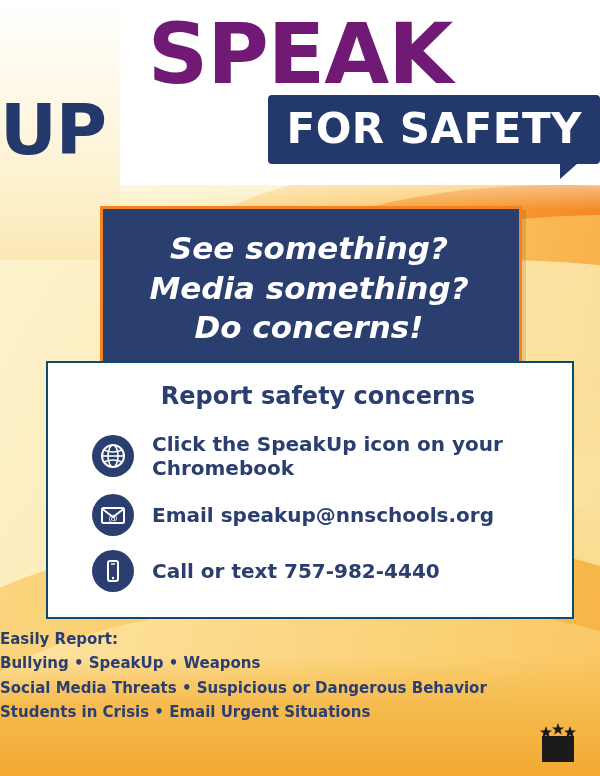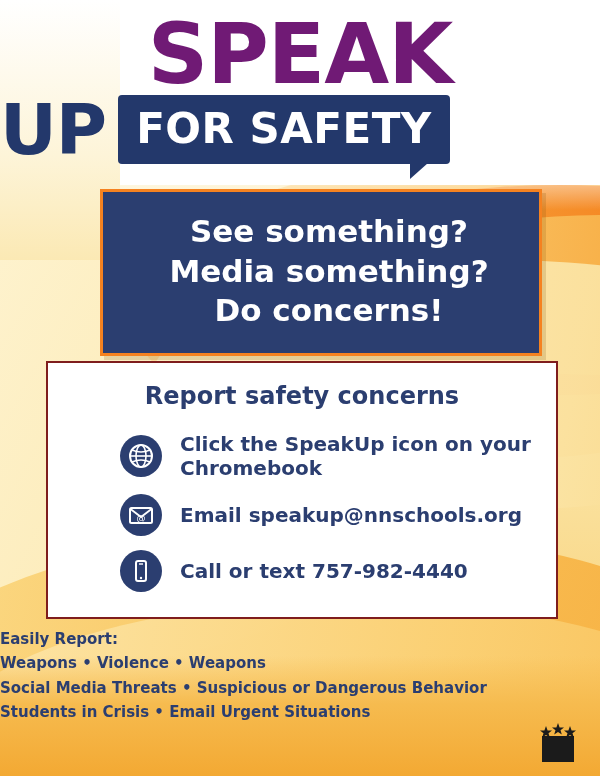--- a/index.html
+++ b/index.html
@@ -113,21 +113,21 @@
     font-weight: bold;
     font-size: 84px;
     letter-spacing: -1px;
     color: #701a75;
     line-height: .92;
     margin: 0;
   }
   .logo-row2 {
     display: flex;
     align-items: center;
-    justify-content: flex-start;
+    justify-content: space-between;
     gap: 12px;
     margin-top: 2px;
   }
   .logo-up {
     font-family: "DejaVu Sans", sans-serif;
     font-weight: bold;
     font-size: 70px;
     color: #23386b;
     line-height: .92;
     letter-spacing: -1px;
@@ -149,63 +149,63 @@
     right: 22px;
     bottom: -15px;
     width: 0; height: 0;
     border-left: 18px solid #23386b;
     border-bottom: 16px solid transparent;
   }
 
   
   .headline-box {
     position: absolute;
-    left: 100px; top: 189px;
+    left: 100px; top: 206px;
     width: 400px;
     background: #2b3e70;
     border: 3px solid #f58220;
     box-shadow: 4px 4px 0 rgba(120,80,10,.18);
-    padding: 20px 10px 22px 26px;
+    padding: 20px 10px 22px 6px;
     text-align: center;
     z-index: 6;
+    font-style: italic;
   }
   .headline-box p {
     margin: 0;
     color: #ffffff;
     font-family: "DejaVu Sans", sans-serif;
     font-weight: bold;
     font-size: 31px;
     line-height: 1.28;
   }
 
   
   .card {
     position: absolute;
     left: 46px; top: 361px;
     width: 508px;
     background: #ffffff;
-    border: 2px solid #7f1d1d;
+    border: 2px solid #0c4a6e;
     z-index: 6;
-    padding: 14px 0 18px 0;
+    padding: 14px 0 18px 16px;
   }
   .card-title {
     margin: 4px 0 14px 0;
     text-align: center;
     color: #2b3e70;
     font-family: "DejaVu Sans", sans-serif;
     font-weight: bold;
     font-size: 24px;
     line-height: 1.26;
   }
   .contact-row {
     display: flex;
     align-items: center;
     gap: 18px;
     padding: 7px 0 7px 28px;
-    margin-left: 44px;
   }
   .icon-circle {
     flex: 0 0 auto;
     width: 42px; height: 42px;
     border-radius: 50%;
     background: #2b3e70;
     display: flex;
     align-items: center;
     justify-content: center;
   }
@@ -310,21 +310,21 @@
           <line x1="11" y1="6" x2="15" y2="6" stroke="#ffffff" stroke-width="1.4"></line>
           <circle cx="13" cy="20" r="1.2" fill="#ffffff"></circle>
         </svg>
       </span>
       <span class="contact-text">Call or text 757-982-4440</span>
     </div>
   </div>
 
   <div class="footer">
     <div class="lead">Easily Report:</div>
-    <div>Weapons • Violence • Weapons</div>
+    <div>Bullying • SpeakUp • Weapons</div>
     <div>Social Media Threats • Suspicious or Dangerous Behavior</div>
     <div>Students in Crisis • Email Urgent Situations</div>
   </div>
 
   <svg class="corner-mark" viewBox="0 0 46 42">
     <path d="M2 40 L2 14 L10 14 L10 26 L10 14 L18 14 L18 26 L18 14 L26 14 L26 26 L26 14 L34 14 L34 40 Z" fill="#1b1b1b"></path>
     <polygon points="6,4 7.6,8.4 12,8.4 8.5,11.2 9.8,15.6 6,12.9 2.2,15.6 3.5,11.2 0,8.4 4.4,8.4" fill="#1b1b1b"></polygon>
     <polygon points="18,1 19.6,5.4 24,5.4 20.5,8.2 21.8,12.6 18,9.9 14.2,12.6 15.5,8.2 12,5.4 16.4,5.4" fill="#1b1b1b"></polygon>
     <polygon points="30,4 31.6,8.4 36,8.4 32.5,11.2 33.8,15.6 30,12.9 26.2,15.6 27.5,11.2 24,8.4 28.4,8.4" fill="#1b1b1b"></polygon>
   </svg>

